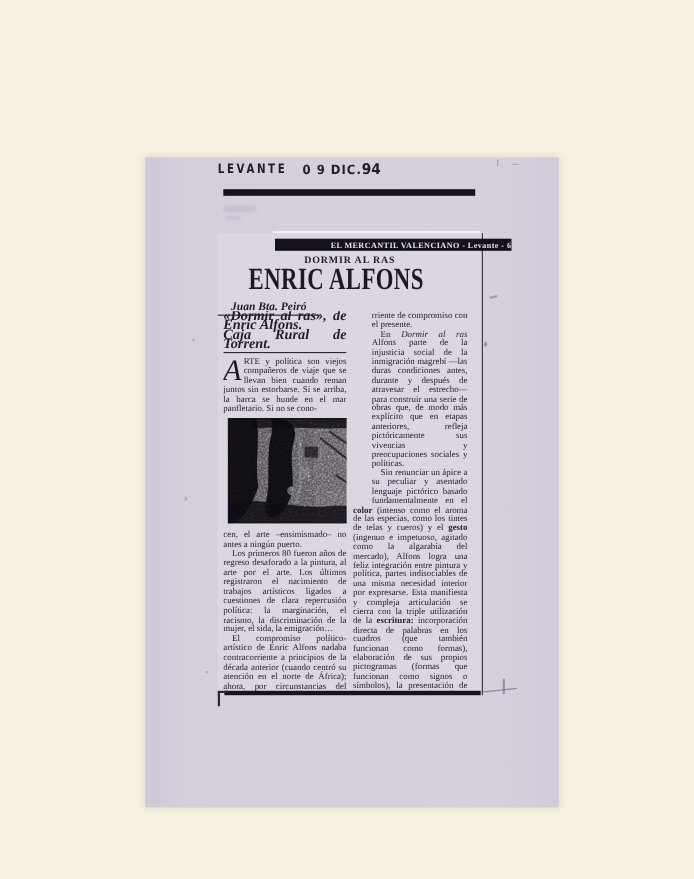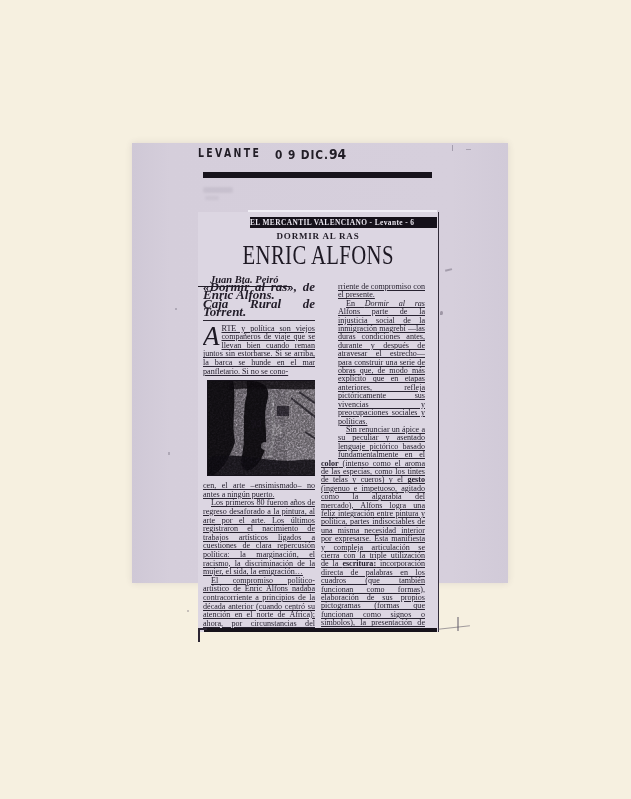--- a/index.html
+++ b/index.html
@@ -2,21 +2,21 @@
 <html lang="es"><head>
 <meta charset="utf-8">
 <style>
   html,body{margin:0;padding:0;}
   body{
     width:631px;height:799px;position:relative;overflow:hidden;
     background:#f6f0e0;
     font-family:"Liberation Serif", serif;
   }
   .photo{
-    position:absolute;left:132px;top:143px;width:376px;height:440px;
+    position:absolute;left:132px;top:143px;width:376px;height:591px;
     background:linear-gradient(90deg,#cfc8d6 0%,#d5cedb 10%,#d6cfdc 85%,#d1cad8 100%);
     box-shadow:0 0 7px rgba(60,50,70,.12);
   }
   .stamp{
     position:absolute;color:#211d26;font-family:"DejaVu Sans", sans-serif;
     font-weight:bold;white-space:nowrap;
   }
   .stamp-paper{left:66px;top:3px;font-size:12px;letter-spacing:3px;transform:scaleX(.78);transform-origin:left;}
   .stamp-date{left:143px;top:3px;font-size:11.5px;letter-spacing:1px;transform:scaleX(.92);transform-origin:left;}
   .stamp-date .yy{font-size:13.5px;letter-spacing:0;}
@@ -27,47 +27,47 @@
     position:absolute;left:66px;top:69px;width:240px;height:420px;
     background:#dcd6e2;
     border-right:1.5px solid #332d3a;
   }
   .gleam{position:absolute;left:116px;top:67px;width:189px;height:2px;background:rgba(246,244,250,.85);}
   .corner-square{position:absolute;left:70px;top:70px;width:6px;height:6px;background:#17131b;}
   .masthead{
     position:absolute;left:52px;top:5px;width:187px;height:11px;
     background:#15111a;color:#e9e5ee;
     font-size:7.4px;font-weight:bold;letter-spacing:.4px;
-    text-align:left;line-height:11px;white-space:nowrap;
+    text-align:right;line-height:11px;white-space:nowrap;padding-left:28px;
   }
   .kicker{
     position:absolute;left:0;top:19px;width:100%;text-align:center;
     font-size:9px;font-weight:bold;letter-spacing:.8px;color:#201b26;
   }
   .headline{
-    position:absolute;left:0;top:27px;width:100%;text-align:center;white-space:nowrap;
+    position:absolute;left:0;top:27px;width:100%;text-align:left;white-space:nowrap;font-weight:bold;
   }
   .headline>span{
     display:inline-block;font-size:28px;color:#1d1823;letter-spacing:.5px;
     transform:scaleX(.74);transform-origin:center;
   }
   .byline-wrap{position:absolute;left:0;top:57px;width:100%;text-align:left;}
   .byline{
     display:inline-block;font-size:10.5px;font-weight:bold;font-style:italic;color:#201b26;
     border-bottom:1.5px solid #201b26;padding:0 12px 1px 12px;
   }
   .col{
     position:absolute;top:71px;color:#272230;
     font-size:8.1px;text-align:justify;overflow:hidden;height:346px;
   }
   .col-left{left:5px;width:112px;line-height:8.6px;}
   .col-right{left:123px;width:104px;line-height:8.4px;}
   .credit{font-size:13px;font-weight:bold;font-style:italic;line-height:8.4px;color:#211c28;}
   .credit-rule{border:0;border-top:1px solid #2a2531;margin:3px 0 4px 0;}
-  .p{margin:0;text-indent:8px;text-decoration:underline;}
+  .p{margin:0;text-indent:8px;}
   .p.noind{text-indent:0;}
   .dropcap{
     float:left;font-style:italic;font-size:27px;line-height:21px;
     margin:1px 2px 0 0;color:#1d1823;
   }
   .artwork{
     width:128px;height:96px;margin:4px -20px 6px 4px;overflow:hidden;
   }
   .artwork svg{display:block;width:100%;height:100%;}
   .intrude{float:left;width:17px;height:106px;margin-top:66px;}

